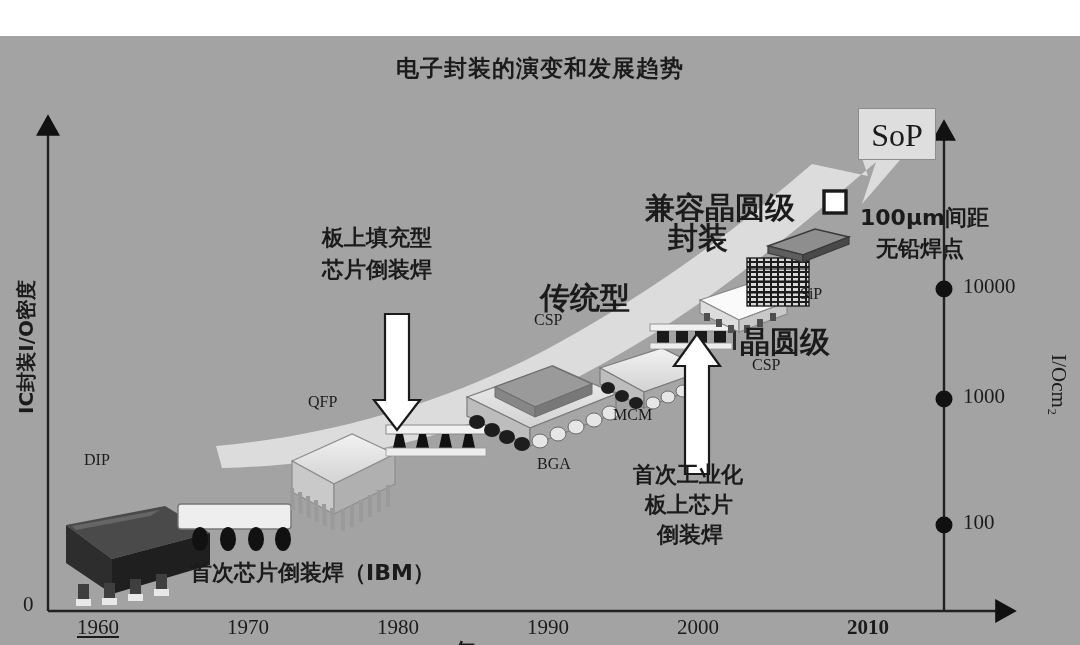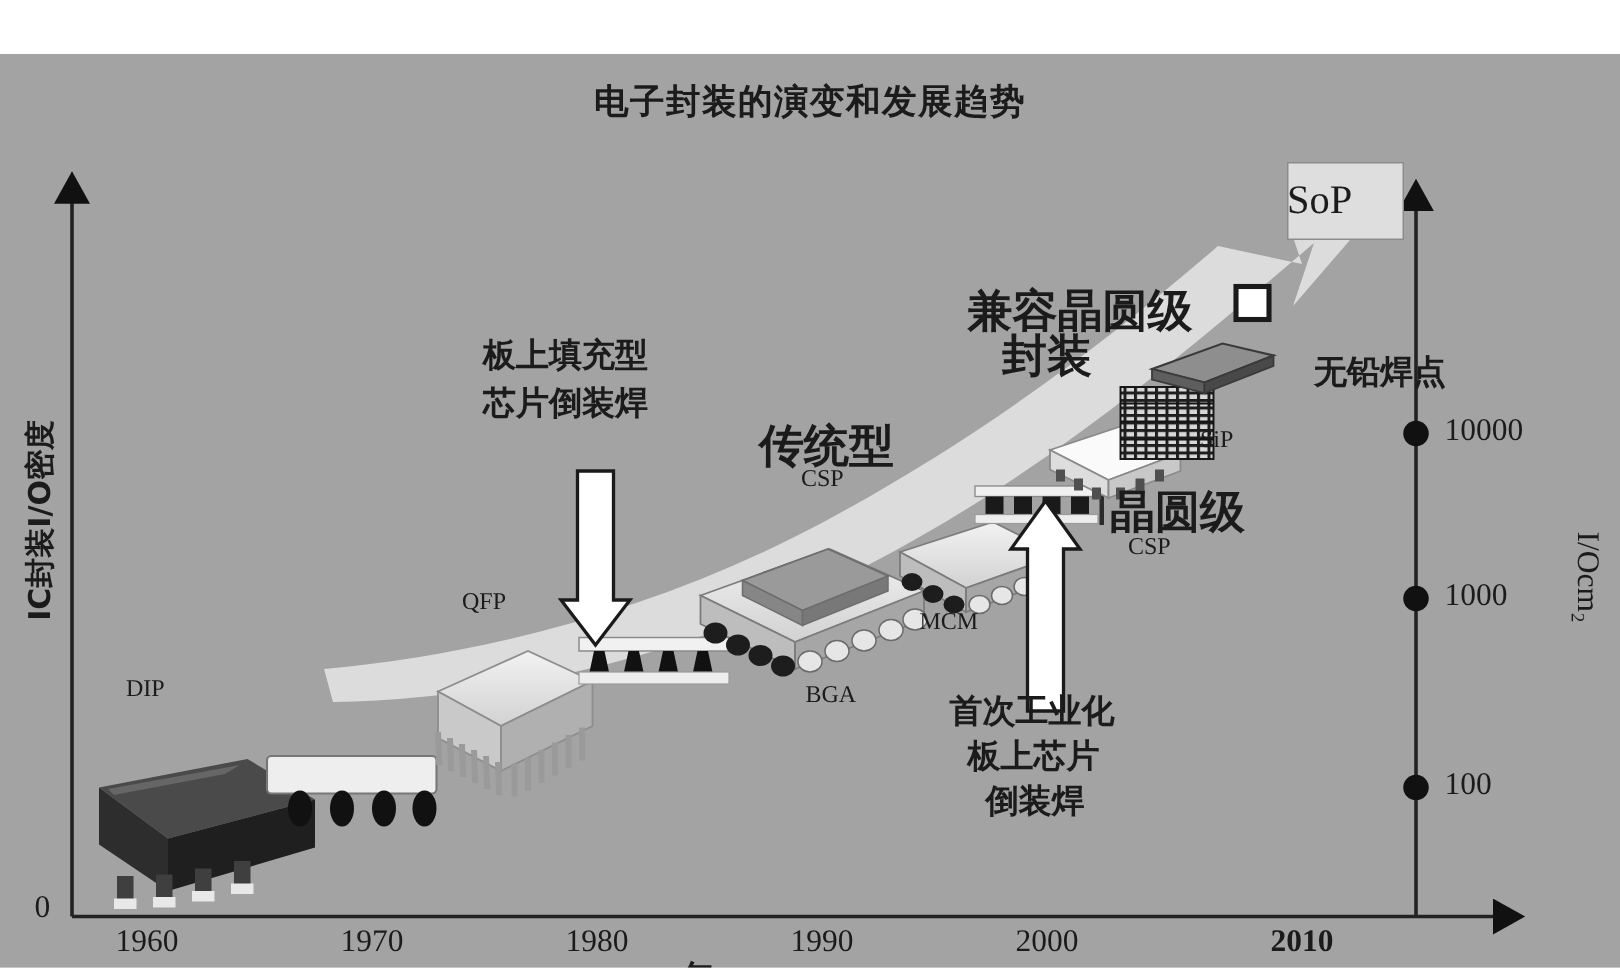--- a/index.html
+++ b/index.html
@@ -109,22 +109,22 @@
     left: 858px; top: 72px;
     width: 78px; height: 52px;
     background: #dedede;
     border: 1.6px solid #8c8c8c;
     box-sizing: border-box;
   }
   #sop-text {
     position: absolute;
     left: 858px; top: 82px;
     width: 78px;
-    text-align: left;
-    font-size: 27px;
+    text-align: center;
+    font-size: 32px;
   }
 </style>
 </head>
 <body>
 
 <div id="stage">
 
   <div class="lbl cn" id="title">电子封装的演变和发展趋势</div>
 
   <svg class="layer" viewBox="0 0 1080 645">
@@ -345,49 +345,51 @@
 
   <div class="lbl cn" id="ylabel">
     <span id="ylabel-inner">IC封装I/O密度</span>
   </div>
   <div class="lbl en" id="rlabel">
     <span id="rlabel-inner">I/Ocm₂</span>
   </div>
   <div class="lbl cn" id="xlabel">年</div>
   <div class="lbl en origin">0</div>
 
-  <div class="lbl en tickx" style="left:58px;">1960</div>
+  <div class="lbl en tickx" style="left:58px;text-decoration:underline;">1960</div>
   <div class="lbl en tickx" style="left:208px;">1970</div>
   <div class="lbl en tickx" style="left:358px;">1980</div>
   <div class="lbl en tickx" style="left:508px;">1990</div>
   <div class="lbl en tickx" style="left:658px;">2000</div>
   <div class="lbl en tickx" style="left:828px;font-weight:bold;">2010</div>
 
   <div class="lbl en ticky" style="left:963px; top:239px;">10000</div>
   <div class="lbl en ticky" style="left:963px; top:349px;">1000</div>
   <div class="lbl en ticky" style="left:963px; top:475px;">100</div>
 
   <div class="lbl en chip-label-en" style="left:84px; top:415px;">DIP</div>
   <div class="lbl en chip-label-en" style="left:308px; top:357px;">QFP</div>
   <div class="lbl en chip-label-en" style="left:537px; top:419px;">BGA</div>
   <div class="lbl en chip-label-en" style="left:613px; top:370px;">MCM</div>
   <div class="lbl en chip-label-en" style="left:800px; top:249px;">SiP</div>
 
-  <div class="lbl cn chip-label-cn" style="left:506px; top:245px;">传统型</div>
+  <div class="lbl cn chip-label-cn" style="left:540px; top:245px;">传统型</div>
   <div class="lbl en chip-label-en" style="left:534px; top:275px;">CSP</div>
 
   <div class="lbl cn chip-label-cn" style="left:740px; top:289px;">晶圆级</div>
   <div class="lbl en chip-label-en" style="left:752px; top:320px;">CSP</div>
 
   <div class="lbl cn chip-label-cn" style="left:645px; top:155px;">兼容晶圆级</div>
   <div class="lbl cn chip-label-cn" style="left:668px; top:185px;">封装</div>
 
   <div class="lbl cn note-cn" style="left:322px; top:190px;text-align:center;">板上填充型</div>
   <div class="lbl cn note-cn" style="left:322px; top:222px;">芯片倒装焊</div>
 
   <div class="lbl cn note-cn" style="left:633px; top:427px;">首次工业化</div>
   <div class="lbl cn note-cn" style="left:645px; top:457px;text-align:center;">板上芯片</div>
   <div class="lbl cn note-cn" style="left:657px; top:487px;text-align:right;">倒装焊</div>
 
+  <div class="lbl cn note-cn" style="left:860px; top:170px;">100μm间距</div>
   <div class="lbl cn note-cn" style="left:876px; top:201px;">无铅焊点</div>
 
+  <div class="lbl cn note-cn" style="left:190px; top:525px;">首次芯片倒装焊（IBM）</div>
 
 </div>
 
 </body></html>

